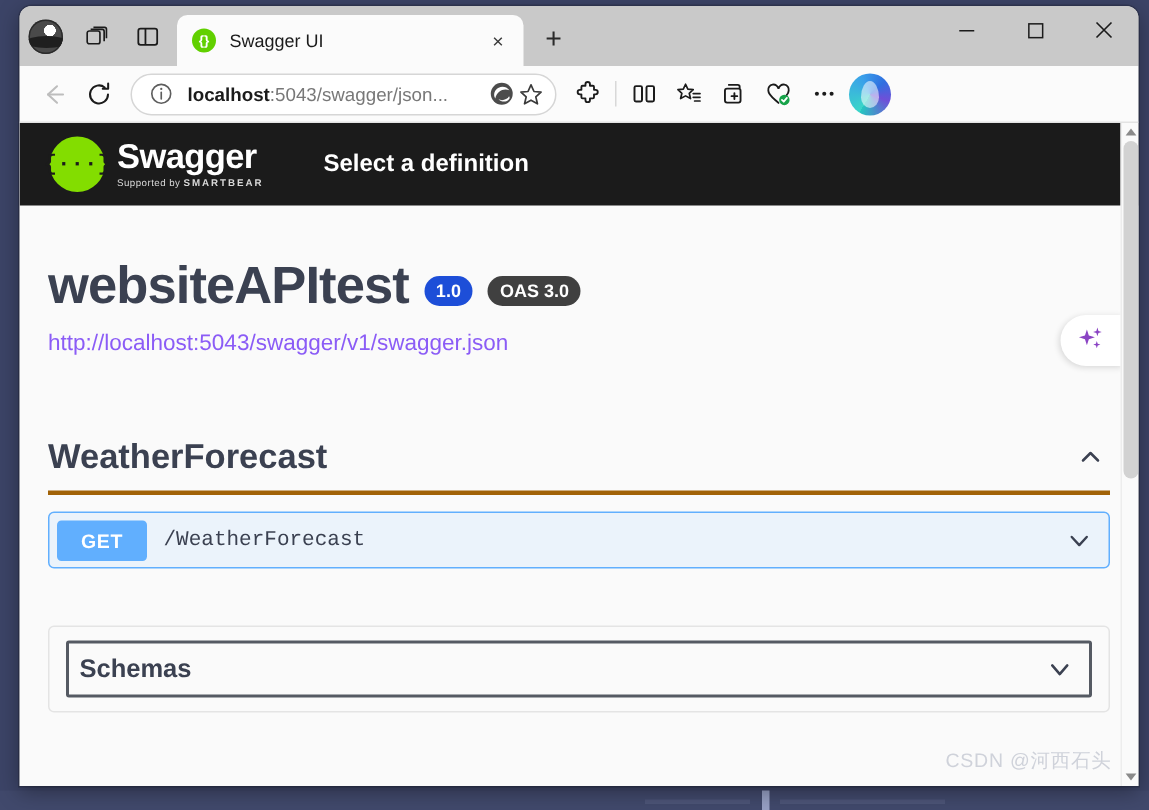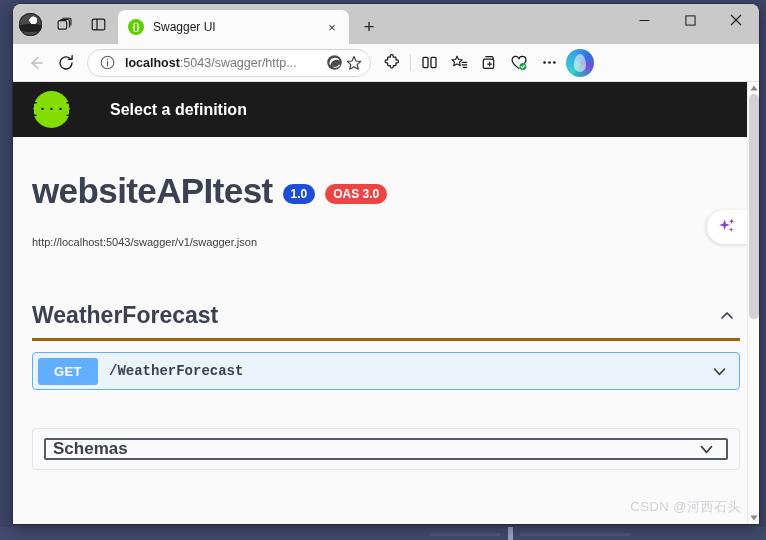--- a/index.html
+++ b/index.html
@@ -171,24 +171,24 @@
     font-size: 35px; font-weight: bold; color: #3b4151; letter-spacing: -.6px;
     line-height: 1;
   }
   .badge {
     display: inline-flex; align-items: center; justify-content: center;
     height: 20px; padding: 0 8px; border-radius: 57px;
     font-size: 12px; font-weight: bold; color: #fff; line-height: 1;
     margin-left: 10px; margin-top: 6px;
   }
   #badge-version { background: #1d4ed8; }
-  #badge-oas { background: #ef4444; }
+  #badge-oas { background: #404040; }
   #api-url {
-    display: block; margin-top: 28px;
-    font-size: 11px; color: #404040; text-decoration: none;
+    display: block; margin-top: 12px;
+    font-size: 15px; color: #8b5cf6; text-decoration: none;
   }
 
   
   #sparkle-pill {
     position: absolute; right: 10px; top: 128px;
     width: 42px; height: 34px;
     background: #fff; border-radius: 17px 0 0 17px;
     box-shadow: -1px 1px 4px rgba(0,0,0,.14);
     display: flex; align-items: center; justify-content: center;
   }
@@ -214,33 +214,33 @@
   }
   .opblock-method {
     width: 60px; height: 27px; border-radius: 3px; background: #61affe;
     display: flex; align-items: center; justify-content: center;
     font-size: 13px; font-weight: bold; color: #fff; letter-spacing: .4px;
     flex: 0 0 auto;
   }
   .opblock-path {
     margin-left: 11px; flex: 1 1 auto;
     font-family: "Liberation Mono", monospace;
-    font-size: 14px; font-weight: bold; color: #3b4151;
+    font-size: 14px; font-weight: normal; color: #3b4151;
   }
   .opblock-toggle { width: 30px; display: flex; align-items: center; justify-content: center; }
 
   
   #schemas-wrap {
     margin: 38px 19px 0 19px;
     border: 1px solid #e4e4e4; border-radius: 4px; background: #fafafa;
     padding: 9px 11px;
   }
   #schemas-box {
     border: 2px solid #555a63; border-radius: 2px;
-    height: 22px; display: flex; align-items: center; padding: 4px 7px;
+    height: 38px; display: flex; align-items: center; padding: 4px 7px;
     background: #fafafa;
   }
   #schemas-title {
     flex: 1 1 auto; font-size: 17px; font-weight: bold; color: #3b4151;
   }
   #schemas-toggle { width: 26px; display: flex; align-items: center; justify-content: center; }
 
   
   #scrollbar {
     position: absolute; right: 0; top: 0; width: 12px; height: 442px;
@@ -340,21 +340,21 @@
       </div>
 
       <div id="omnibox">
         <span class="om-ico">
           <svg width="15" height="15" viewBox="0 0 15 15" fill="none" stroke="#5e5e5e" stroke-width="1.1">
             <circle cx="7.5" cy="7.5" r="6.3"></circle>
             <path d="M7.5 6.6 V11" stroke-linecap="round"></path>
             <circle cx="7.5" cy="4.3" r="0.75" fill="#5e5e5e" stroke="none"></circle>
           </svg>
         </span>
-        <span id="omnibox-url"><b>localhost</b><span>:5043/swagger/http...</span></span>
+        <span id="omnibox-url"><b>localhost</b><span>:5043/swagger/json...</span></span>
         <span class="om-ico">
           <svg width="17" height="17" viewBox="0 0 17 17">
             <circle cx="8.5" cy="8.5" r="7.3" fill="#4c4c4c"></circle>
             <path d="M4.2 11.6 C5.4 6.6 9.8 4.6 13.6 6.2 C11.2 3 6.6 3.2 4.4 6.2 C3 8.2 3.3 10.4 4.2 11.6Z" fill="#fff"></path>
             <path d="M13.4 10.2 C12 12.6 8.6 13.4 6.3 12.2 C8.6 14.6 12.2 14 13.6 11.8 C13.9 11.3 13.7 10.6 13.4 10.2Z" fill="#fff"></path>
           </svg>
         </span>
         <span class="om-ico">
           <svg width="16" height="16" viewBox="0 0 16 16" fill="none" stroke="#3b3b3b" stroke-width="1.15">
             <path d="M8 1.6 L10 6 L14.7 6.4 L11.2 9.6 L12.3 14.2 L8 11.8 L3.7 14.2 L4.8 9.6 L1.3 6.4 L6 6 Z" stroke-linejoin="round"></path>
@@ -409,20 +409,27 @@
       </div>
 
       <div id="copilot-btn"></div>
     </div>
 
     <div id="viewport">
 
       <div id="swagger-topbar">
         <div id="swagger-logo-wrap">
           <div id="swagger-mark">{···}</div>
+          <div id="swagger-wordmark">
+            <div id="swagger-name">Swagger</div>
+            <div id="swagger-sub">
+              <span>Supported by</span>
+              <b>SMARTBEAR</b>
+            </div>
+          </div>
         </div>
 
         <div id="definition-label">Select a definition</div>
 
       </div>
 
       <div id="info-block">
         <div id="api-title-row">
           <h1 id="api-title">websiteAPItest</h1>
           <span class="badge" id="badge-version">1.0</span>

